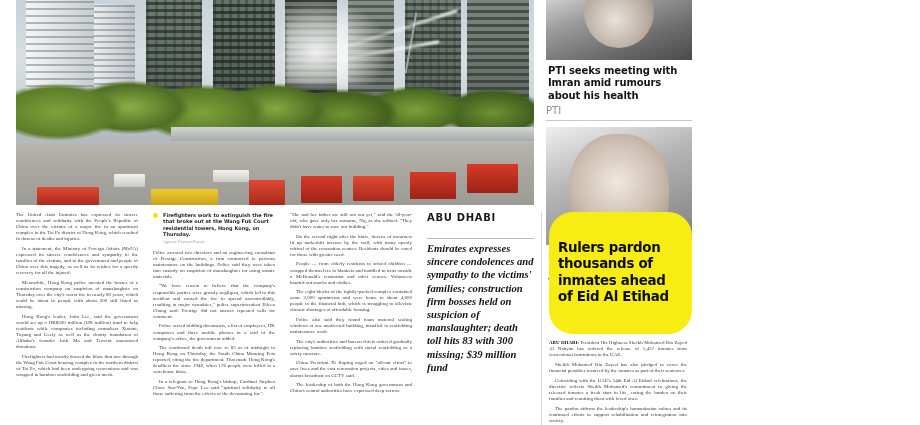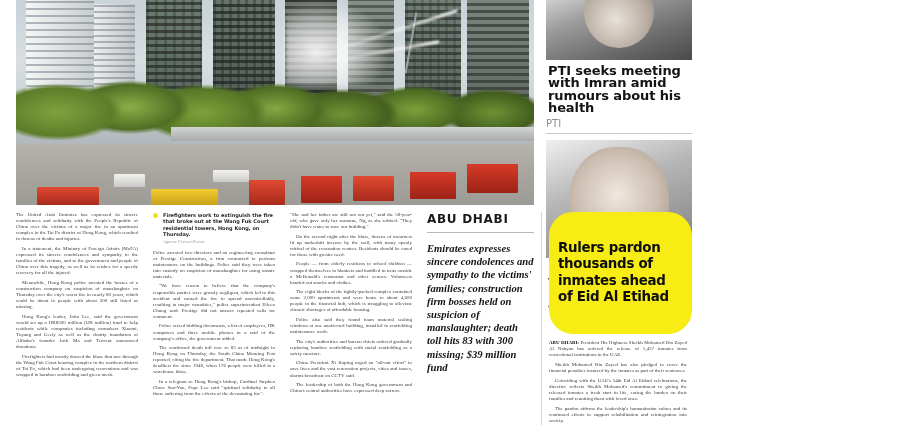--- a/index.html
+++ b/index.html
@@ -109,21 +109,21 @@
   .portrait-b::after {
     content:""; position:absolute; left:16%; top:6%; width:68%; height:96%;
     border-radius:46% 46% 42% 42%; background: radial-gradient(circle at 48% 42%, #f0e7de 0%, #cbbdb0 50%, #8a7f74 100%);
   }
   .portrait-b::before {
     content:""; position:absolute; left:30%; top:58%; width:40%; height:12%;
     border-radius:50%; background:#ffffff; opacity:.8;
   }
   .rail-head {
     font-family: "DejaVu Sans", sans-serif;
-    font-weight: 700; font-size: 13px; line-height: 12.4px;
+    font-weight: 700; font-size: 10px; line-height: 12.4px;
     color: #141414; padding: 5px 2px 2px 2px; letter-spacing: -.1px;
   }
   .rail-credit {
     font-family: "DejaVu Sans", sans-serif;
     font-size: 10px; color: #8e8e8e; padding: 1px 2px 4px 0;
   }
   .rail-rule { border-top: 1px solid #c9c9c9; margin: 0 0 6px 0; }
   .rail-pg {
     font-family: "DejaVu Sans", sans-serif;
     font-size: 7.6px; color: #8e8e8e; text-align: right; padding: 1px 2px 0 0;
@@ -159,23 +159,23 @@
   }
   .cap-credit {
     font-family: "Liberation Serif", serif;
     font-size: 4.6px; color: #9a9a9a; margin: 0 0 6px 10px;
     font-style: italic; filter: blur(.3px);
   }
 
   
   .kicker {
     font-family: "DejaVu Sans", sans-serif;
-    font-weight: 700; font-size: 12px; letter-spacing: .7px;
-    color: #1a1a1a; padding-bottom: 6px;
-    border-bottom: 1px solid #b9b9b9; margin-bottom: 9px;
+    font-weight: 700; font-size: 10px; letter-spacing: .7px;
+    color: #1a1a1a; padding-bottom: 15px;
+    border-bottom: 1px solid #b9b9b9; margin-bottom: 3px;
   }
   .deck {
     font-family: "Liberation Serif", serif;
     font-style: italic; font-weight: 700;
     font-size: 10.6px; line-height: 13.2px; color: #15120f;
   }
 
   
   .yellow-box {
     position: absolute; left: 549px; top: 212px;

